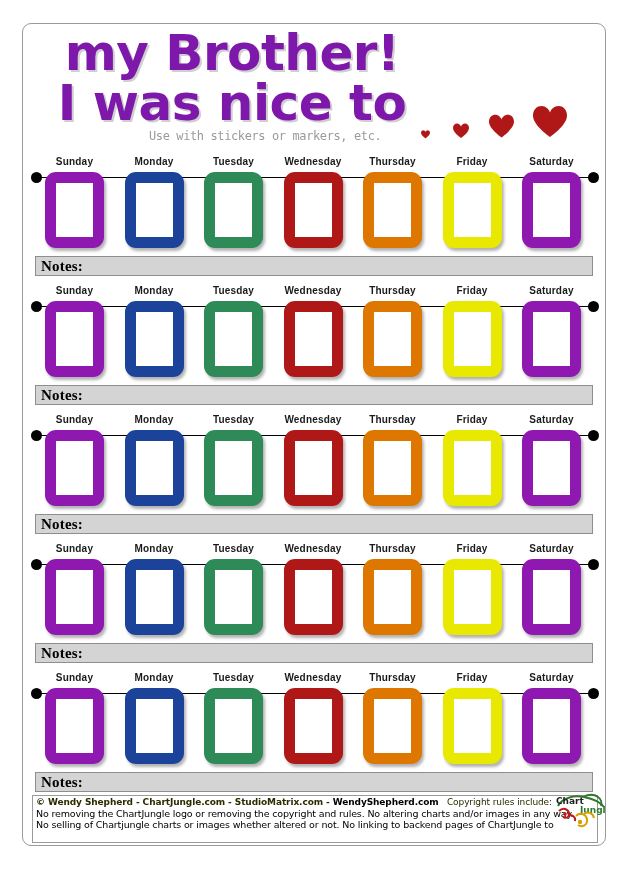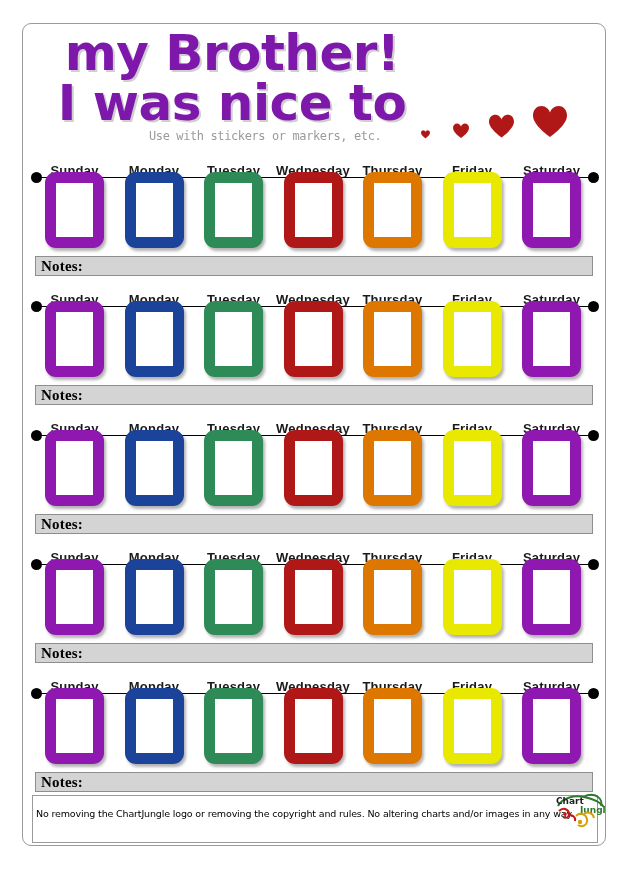--- a/index.html
+++ b/index.html
@@ -94,26 +94,26 @@
     position: relative;
     height: 129px;
   }
 
   .day-labels {
     position: relative;
     height: 17px;
   }
   .day-label {
     position: absolute;
-    top: 12px;
+    top: 5px;
     width: 90px;
     text-align: center;
     font-family: "Liberation Sans", sans-serif;
     font-weight: bold;
-    font-size: 13px;
+    font-size: 10px;
     color: #1a1a1a;
     letter-spacing: 0.2px;
     white-space: nowrap;
   }
 
   .boxes-strip {
     position: relative;
     height: 84px;
   }
   
@@ -382,21 +382,25 @@
           <div class="day-box" style="left: 419.5px; border-color: rgb(232, 232, 0);"></div>
           <div class="day-box" style="left: 499px; border-color: rgb(142, 24, 176);"></div>
         </div>
         <div class="notes-bar">
           <div class="notes-label">Notes:</div>
         </div>
       </div>
     </div>
 
   <div id="footer">
+    <div id="footer-line-1">
+      <span>© Wendy Shepherd - ChartJungle.com - StudioMatrix.com - </span><span class="strong">WendyShepherd.com</span><span class="rules-note">&nbsp;&nbsp;&nbsp;</span><span class="rules-note">Copyright rules include:</span>
+    </div>
     <div class="footer-rule" id="footer-rule-1">No removing the ChartJungle logo or removing the copyright and rules. No altering charts and/or images in any way.</div>
+    <div class="footer-rule" id="footer-rule-2">No selling of Chartjungle charts or images whether altered or not. No linking to backend pages of ChartJungle to</div>
   </div>
 
   <div id="logo">
     <svg width="52" height="42" viewBox="0 0 52 42">
       <path d="M4 14 C8 6 20 3 30 5 C40 7 47 11 50 15" stroke="#2f7a2f" stroke-width="2" fill="none"></path>
       <path d="M30 5 C34 2 40 2 44 5 C47 7 48 11 47 14" stroke="#2f7a2f" stroke-width="2" fill="none"></path>
       <text x="2" y="12" font-family="DejaVu Sans, sans-serif" font-size="9" font-weight="bold" fill="#1f1f1f">Chart</text>
       <text x="26" y="21" font-family="DejaVu Sans, sans-serif" font-size="9" font-weight="bold" fill="#2f7a2f">Jungle</text>
       <path d="M5 19 C9 15 14 17 15 21 C16 25 12 27 9 25" stroke="#c01818" stroke-width="2" fill="none"></path>
       <path d="M14 24 C18 22 22 25 21 29" stroke="#c01818" stroke-width="2" fill="none"></path>

